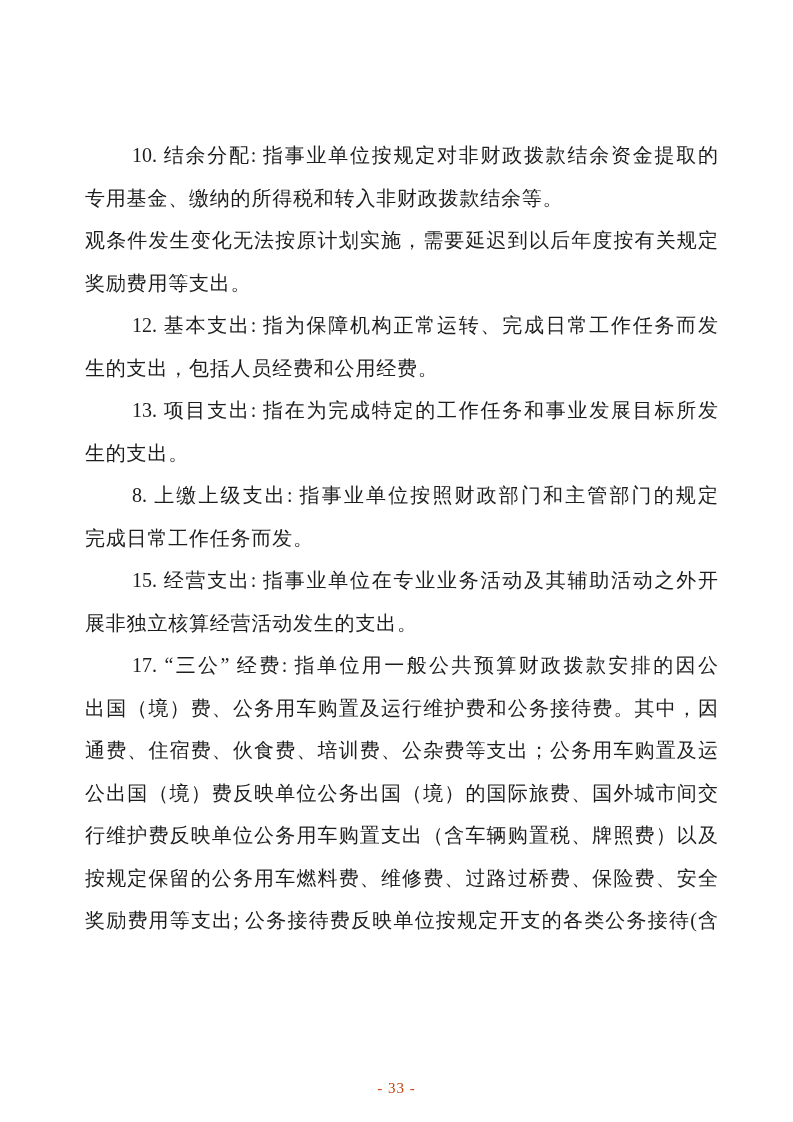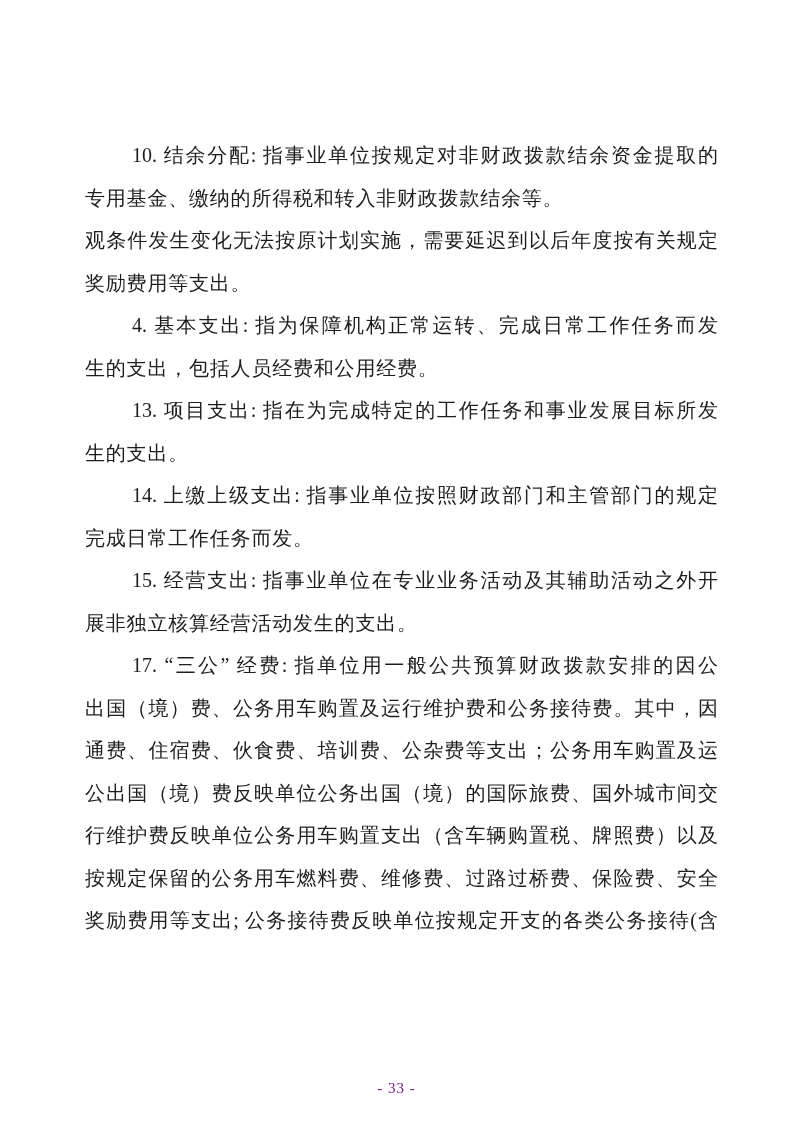--- a/index.html
+++ b/index.html
@@ -42,46 +42,46 @@
     letter-spacing: 0.8px;
   }
   .footer {
     position: absolute;
     left: 0;
     top: 1032px;
     width: 793px;
     text-align: center;
     font-size: 15px;
     letter-spacing: 1px;
-    color: #701a75;
+    color: #c2410c;
   }
 </style>
 </head>
 <body>
 
 <div class="page">
   <div class="content">
       <div class="paragraph">
         <div class="line first">10. 结余分配: 指事业单位按规定对非财政拨款结余资金提取的</div>
         <div class="line no-justify">专用基金、缴纳的所得税和转入非财政拨款结余等。</div>
       </div>
       <div class="paragraph">
         <div class="line">观条件发生变化无法按原计划实施，需要延迟到以后年度按有关规定</div>
         <div class="line no-justify">奖励费用等支出。</div>
       </div>
       <div class="paragraph">
-        <div class="line first">4. 基本支出: 指为保障机构正常运转、完成日常工作任务而发</div>
+        <div class="line first">12. 基本支出: 指为保障机构正常运转、完成日常工作任务而发</div>
         <div class="line no-justify">生的支出，包括人员经费和公用经费。</div>
       </div>
       <div class="paragraph">
         <div class="line first">13. 项目支出: 指在为完成特定的工作任务和事业发展目标所发</div>
         <div class="line no-justify">生的支出。</div>
       </div>
       <div class="paragraph">
-        <div class="line first">14. 上缴上级支出: 指事业单位按照财政部门和主管部门的规定</div>
+        <div class="line first">8. 上缴上级支出: 指事业单位按照财政部门和主管部门的规定</div>
         <div class="line no-justify">完成日常工作任务而发。</div>
       </div>
       <div class="paragraph">
         <div class="line first">15. 经营支出: 指事业单位在专业业务活动及其辅助活动之外开</div>
         <div class="line no-justify">展非独立核算经营活动发生的支出。</div>
       </div>
       <div class="paragraph">
         <div class="line first">17. “三公” 经费: 指单位用一般公共预算财政拨款安排的因公</div>
         <div class="line">出国（境）费、公务用车购置及运行维护费和公务接待费。其中，因</div>
         <div class="line">通费、住宿费、伙食费、培训费、公杂费等支出；公务用车购置及运</div>

